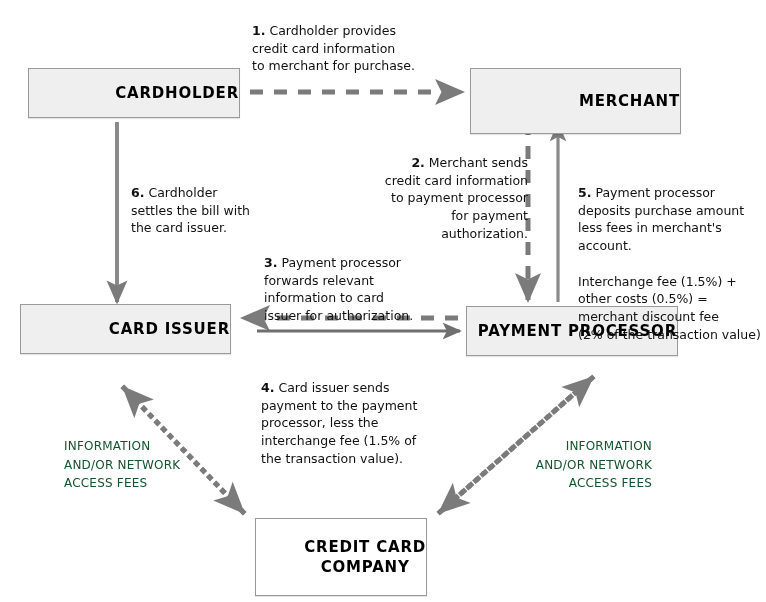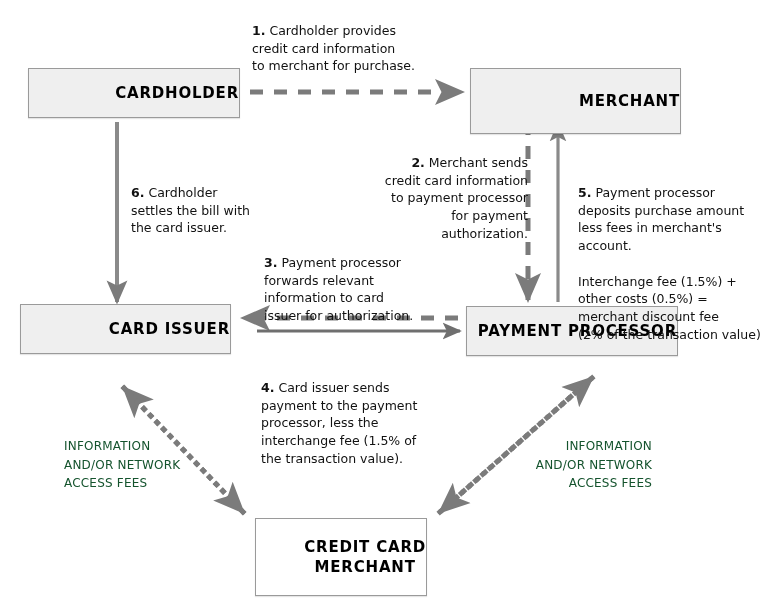--- a/index.html
+++ b/index.html
@@ -149,21 +149,21 @@
   <div class="node" id="node-card-issuer">
     <span>CARD ISSUER</span>
   </div>
 
   <div class="node" id="node-processor">
     <span>PAYMENT PROCESSOR</span>
   </div>
 
   <div class="node plain" id="node-credit-card-company">
     <span style="white-space: pre-line;">CREDIT CARD
-MERCHANT</span>
+COMPANY</span>
   </div>
 
   <div class="note" id="note-1">
     <p><b>1.</b> Cardholder provides
 credit card information
 to merchant for purchase.</p>
   </div>
 
   <div class="note" id="note-2">
     <p><b>2.</b> Merchant sends

